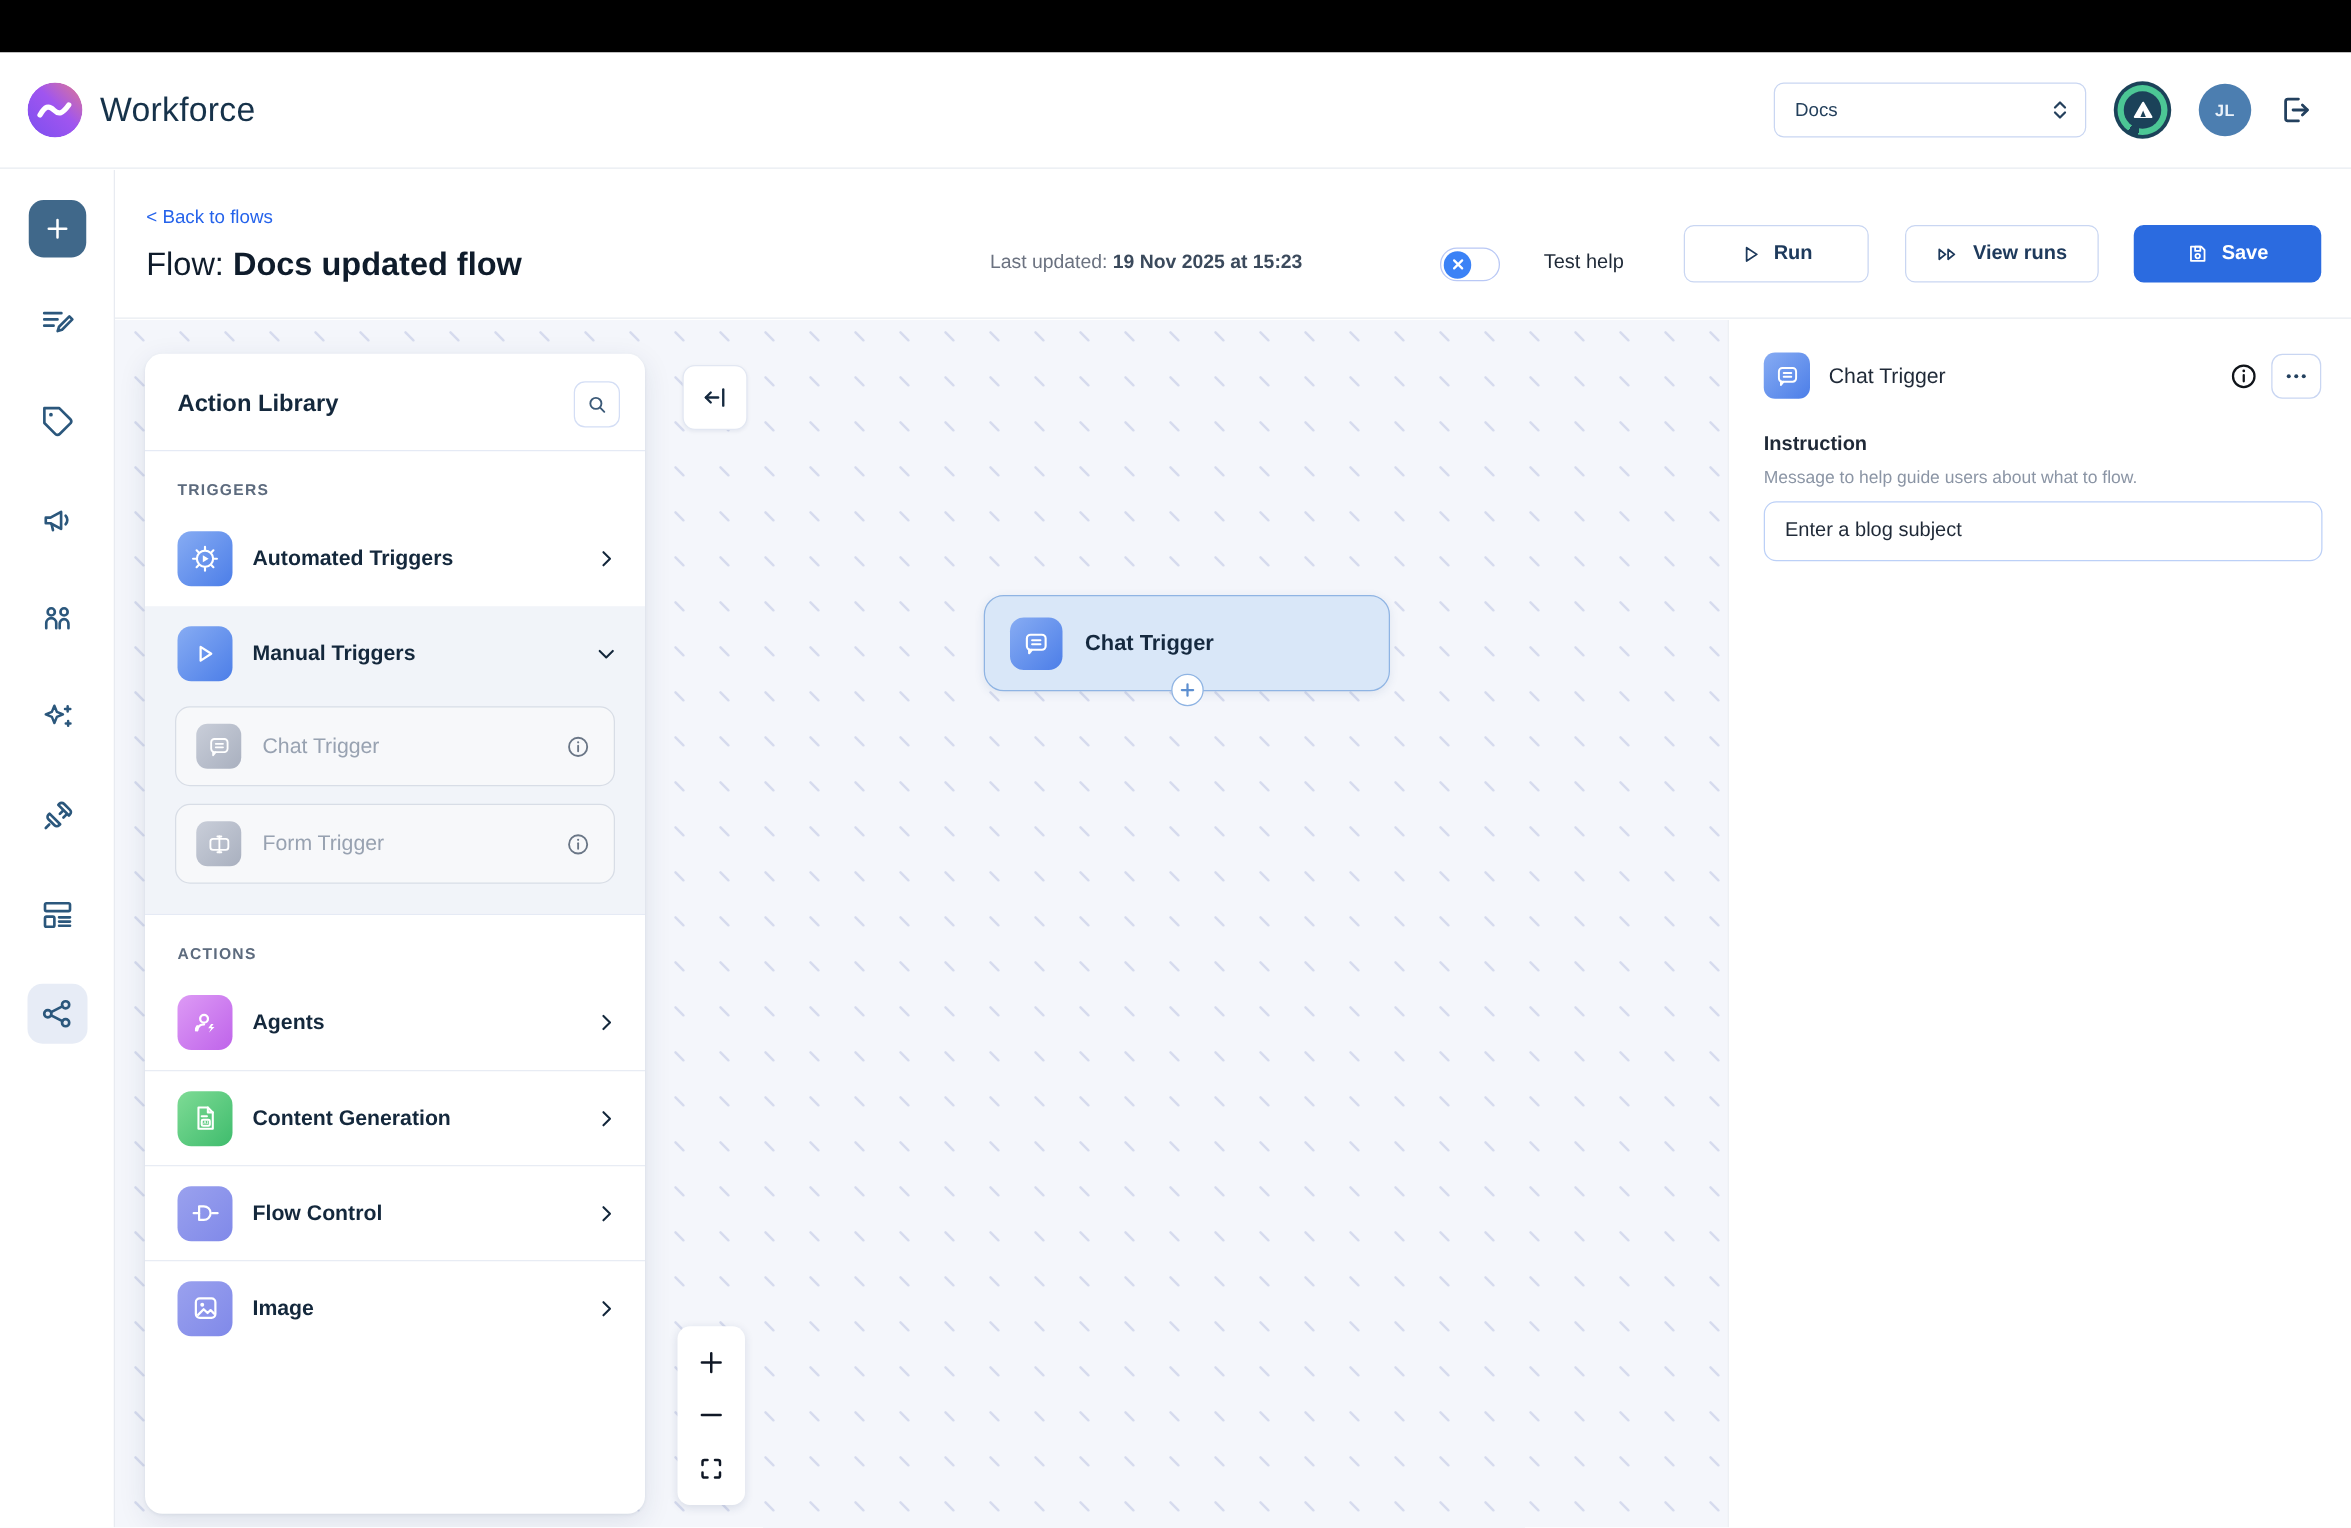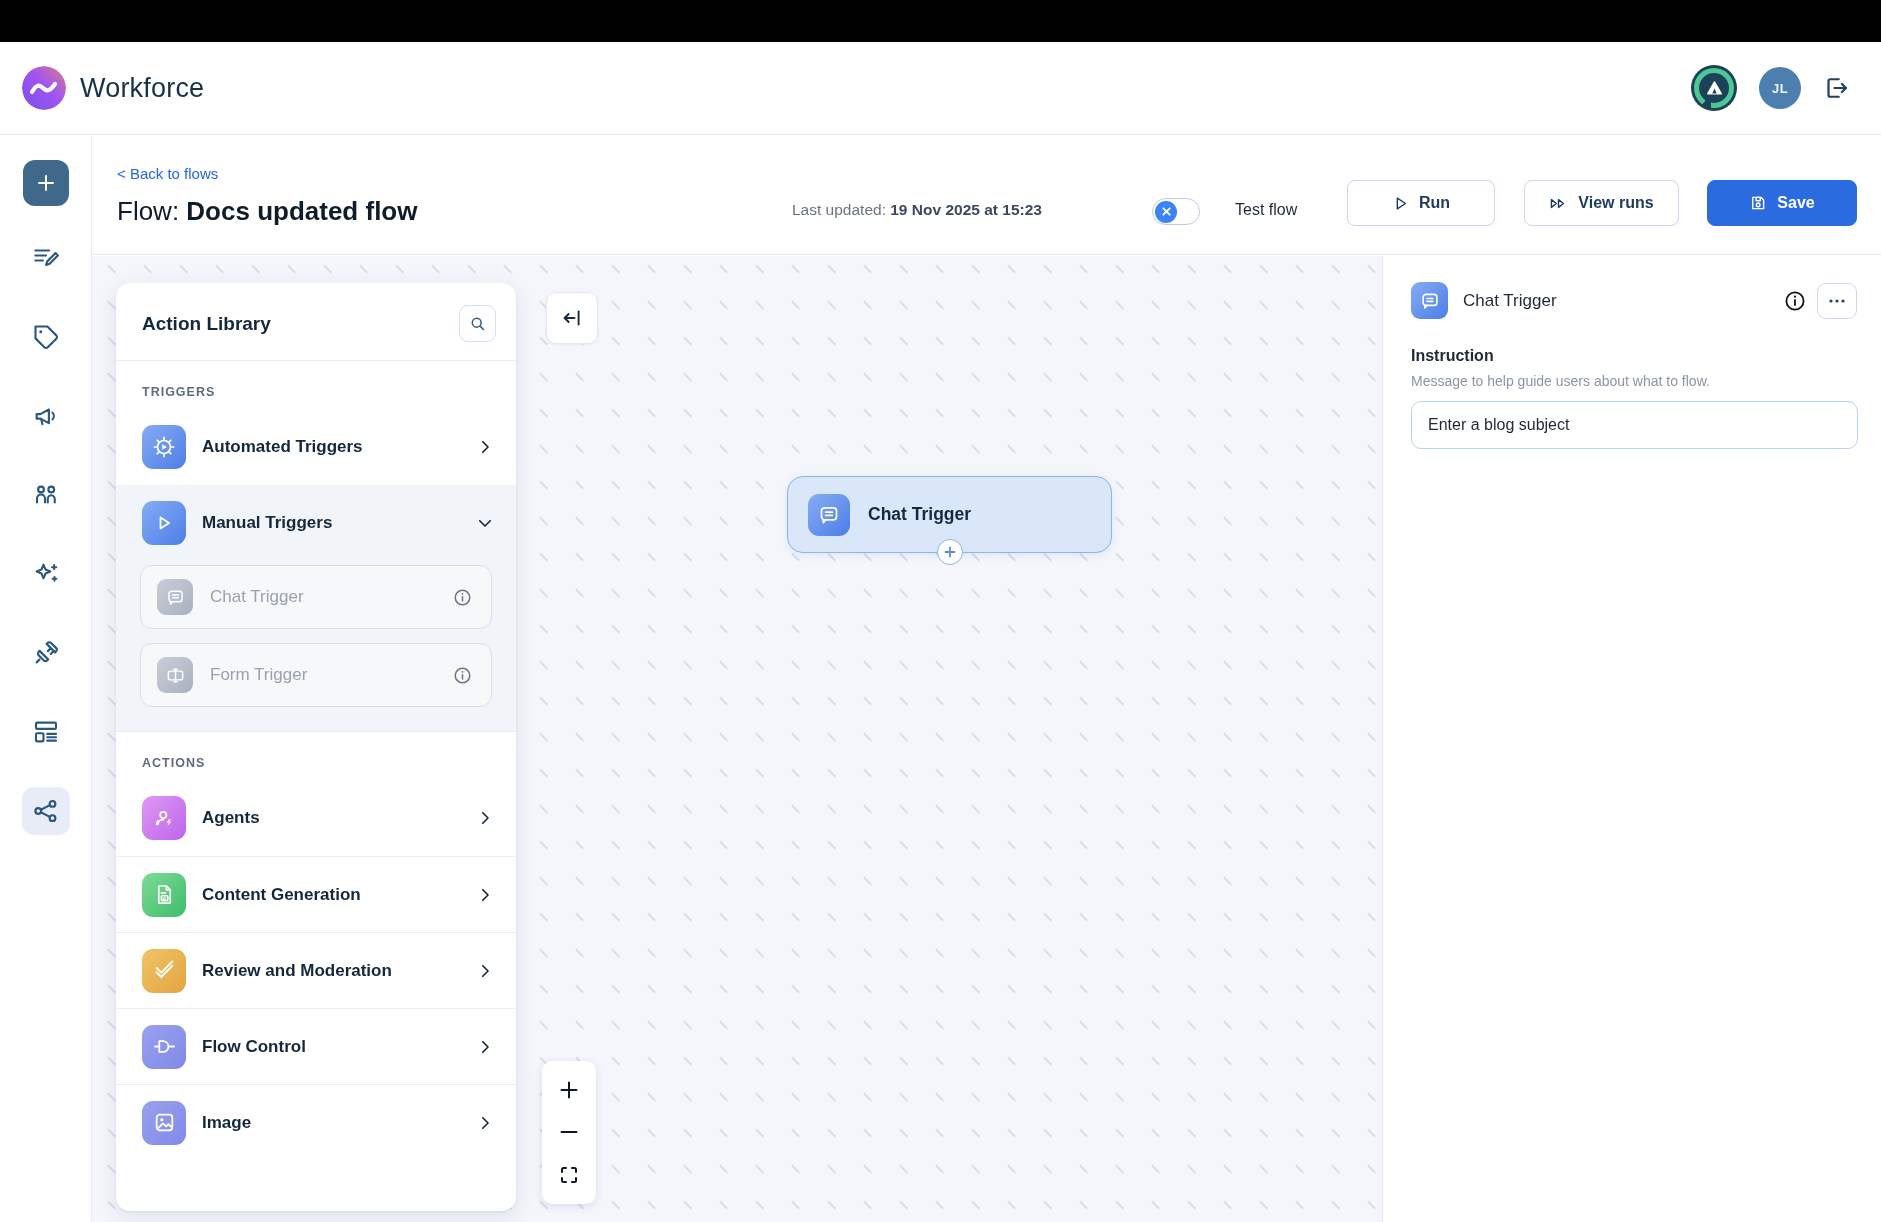--- a/index.html
+++ b/index.html
@@ -131,20 +131,26 @@
             <stop offset=".55" stop-color="#a055ef"></stop>
             <stop offset="1" stop-color="#e0798f"></stop>
       </linearGradient>
         </defs>
       <circle cx="22" cy="22" r="22" fill="url(#lg)"></circle>
       <path d="M10 26c4-7 7-8 11-4s7 3 12-4" fill="none" stroke="#fff" stroke-width="4.2" stroke-linecap="round"></path>
     </svg>
     <div class="brand">Workforce</div>
 
     <div class="hdr-right">
+      <div class="wsselect">
+        <span class="grow">Docs</span>
+        <svg width="16" height="18" viewBox="0 0 16 18" fill="none" stroke="#24405c" stroke-width="1.8" stroke-linecap="round" stroke-linejoin="round">
+          <path d="M4 7l4-4 4 4M4 11l4 4 4-4"></path>
+        </svg>
+      </div>
       <div class="drive">
         <div class="ring">
           <div class="core">
             <svg width="17" height="16" viewBox="0 0 20 18">
               <path d="M10 2.2 17.8 15.6 H2.2 Z" fill="#fff" stroke="#fff" stroke-width="2" stroke-linejoin="round"></path>
               <path d="M10 9.5 12.6 15.6 H7.4 Z" fill="#1b4259"></path>
             </svg>
           </div>
         </div>
       </div>
@@ -229,21 +235,21 @@
 
     <div class="lastupdated"><span>Last updated: </span><b>19 Nov 2025 at 15:23</b></div>
 
     <div class="toggle">
       <div class="knob">
         <svg width="11" height="11" viewBox="0 0 12 12" fill="none" stroke="#fff" stroke-width="2" stroke-linecap="round">
             <path d="M2.5 2.5l7 7M9.5 2.5l-7 7"></path>
           </svg>
       </div>
     </div>
-    <div class="testmode">Test flow</div>
+    <div class="testmode">Test help</div>
 
     <div class="btn btn-run">
       <svg width="17" height="17" viewBox="0 0 24 24" fill="none" stroke="#1e3a5c" stroke-width="2" stroke-linejoin="round">
           <path d="M7.5 4.5 19 12 7.5 19.5z"></path>
         </svg>
       <span>Run</span>
     </div>
     <div class="btn btn-viewruns">
       <svg width="19" height="17" viewBox="0 0 26 24" fill="none" stroke="#1e3a5c" stroke-width="2" stroke-linejoin="round">
           <path d="M3 6.5 10 12 3 17.5zM13 6.5 20 12 13 17.5z"></path>
@@ -1345,32 +1351,20 @@
             <rect x="9" y="13.2" width="6.2" height="4.6" rx="1"></rect>
               <text x="10.2" y="16.9" font-size="3.6" fill="#fff" stroke="none" font-weight="bold" font-family="Liberation Sans, sans-serif">AI</text>
           </svg>
         </div>
         <div class="lbl">Content Generation</div>
         <svg width="18" height="18" viewBox="0 0 24 24" fill="none" stroke="#14283c" stroke-width="2.2" stroke-linecap="round" stroke-linejoin="round">
             <path d="M9 5l7 7-7 7"></path>
           </svg>
       </div>
 
-      <div class="librow actionrow">
-        <div class="libicon grad-review">
-          <svg width="25" height="25" viewBox="0 0 24 24" fill="none" stroke="#fff" stroke-width="1.9" stroke-linecap="round" stroke-linejoin="round">
-            <path d="M4.5 13.8l4.4 4.4L19.5 7.6"></path>
-              <path d="M4.5 9.6 8.9 14 19.5 3.4" opacity=".95"></path>
-          </svg>
-        </div>
-        <div class="lbl">Review and Moderation</div>
-        <svg width="18" height="18" viewBox="0 0 24 24" fill="none" stroke="#14283c" stroke-width="2.2" stroke-linecap="round" stroke-linejoin="round">
-            <path d="M9 5l7 7-7 7"></path>
-          </svg>
-      </div>
 
       <div class="librow actionrow">
         <div class="libicon grad-periwinkle">
           <svg width="25" height="25" viewBox="0 0 24 24" fill="none" stroke="#fff" stroke-width="1.7" stroke-linecap="round" stroke-linejoin="round">
             <path d="M2.8 12h4.2"></path>
               <path d="M7 6.8h3.6a5.2 5.2 0 0 1 0 10.4H7z"></path>
               <path d="M17 12h4.2"></path>
           </svg>
         </div>
         <div class="lbl">Flow Control</div>

